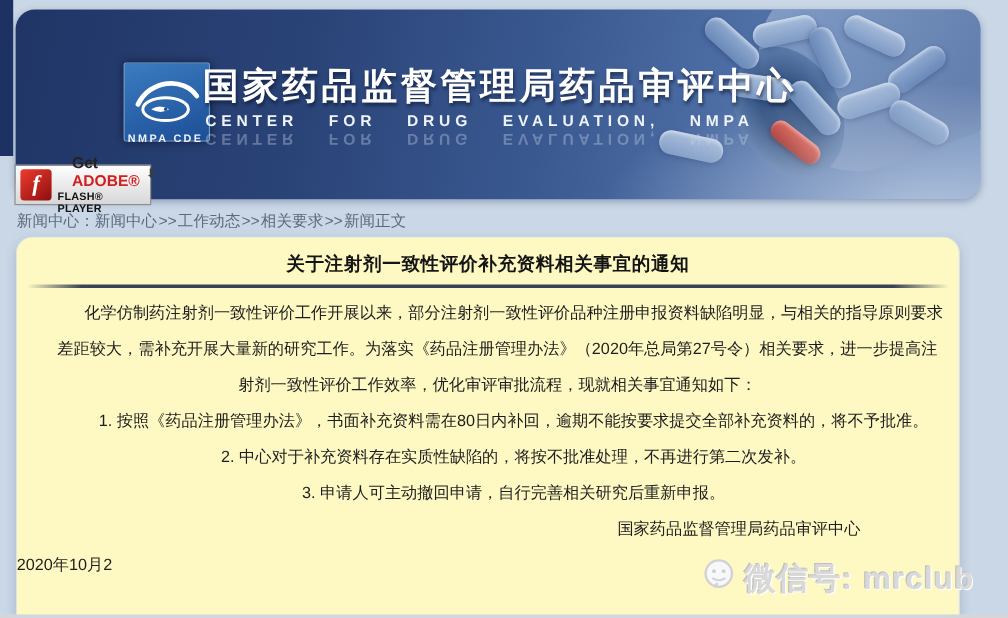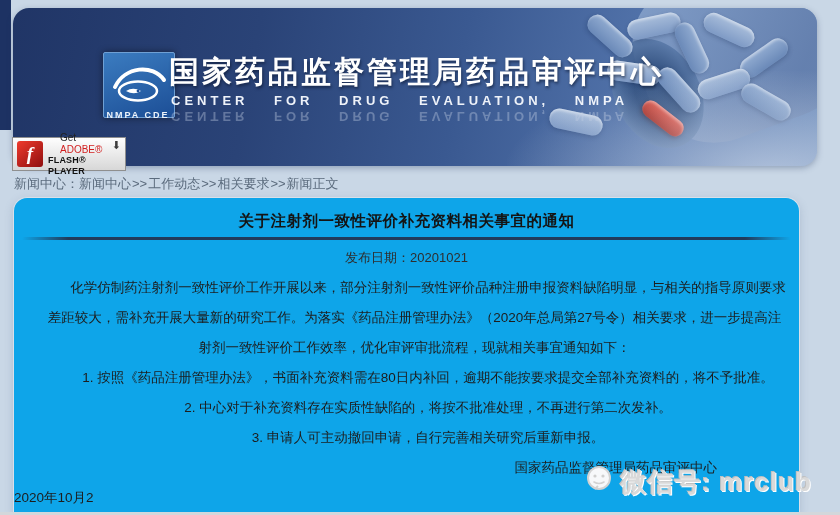--- a/index.html
+++ b/index.html
@@ -58,31 +58,31 @@
   .flash-notice .zh { color:#7a2420; }
   .flash-notice .latin { color:#99a3b2; }
   .flash-btn { position:absolute; left:12px; top:137px; width:114px; height:34px; z-index:6;
     background:linear-gradient(#fefefe,#d7d7d7); border:1px solid #8f8f8f;
     display:flex; align-items:center; gap:5px; padding:2px 4px; box-sizing:border-box; cursor:pointer; }
   .flash-logo { width:26px; height:26px; border-radius:3px; flex:0 0 26px;
     background:linear-gradient(140deg,#ef3b2d,#8f0e0e); color:#fff;
     font-family:"Liberation Serif", serif; font-style:italic; font-weight:bold; font-size:19px;
     display:flex; align-items:center; justify-content:center; }
   .flash-text { display:flex; flex-direction:column; line-height:1.15; }
-  .flash-text .l1 { font-size:10px; font-weight:normal; color:#222;padding-left:12px; }
+  .flash-text .l1 { font-size:13px; font-weight:bold; color:#222;padding-left:12px; }
   .flash-text .l1 .brand { color:#d21f1f; }
   .flash-text .l2 { font-size:9px; font-weight:bold; color:#111; letter-spacing:.2px; }
   .dl-arrow { margin-left:auto; align-self:flex-start; font-size:11px; color:#3d3d3d; line-height:1; }
   
   .breadcrumb { position:absolute; left:14px; top:175px; font-size:13px; color:#5b6b7d; white-space:nowrap; }
   .breadcrumb .crumb { cursor:pointer; }
   .breadcrumb .sep { margin:0 1px; }
   
   .panel { position:absolute; left:13px; top:197px; width:787px; height:318px; box-sizing:border-box;
-    background:#0ea5e9; border:1px solid #d9e0ea; border-bottom:none; border-radius:14px 14px 0 0;
+    background:#fef9c3; border:1px solid #d9e0ea; border-bottom:none; border-radius:14px 14px 0 0;
     box-shadow:0 3px 8px rgba(110,130,160,.3); }
   .article-title { margin:14px 10px 0; text-align:center; font-size:15.5px; font-weight:bold;
     color:#141414; letter-spacing:.5px; line-height:18px; }
   .title-rule { margin:7px 8px 0; height:3px; border-radius:2px;
     background:linear-gradient(to right, rgba(35,47,75,0), rgba(35,47,75,.9) 6%, rgba(35,47,75,.9) 94%, rgba(35,47,75,0)); }
   .publish-line { margin-top:9px; text-align:center; font-size:13px; color:#2e2e2e; }
   .article-body { margin-top:6px; padding:0 12px 0 28px; font-size:13.5px; color:#1d1d1d; line-height:30px;text-align:center; }
   .article-body p { margin:0; text-indent:2em; }
   .signature { text-align:right; padding-right:82px; font-size:13.5px; color:#1d1d1d; line-height:30px; }
   .date-line { text-align:left; padding-right:155px; font-size:13.5px; color:#1d1d1d; line-height:30px; }
@@ -144,23 +144,20 @@
     <span class="dl-arrow">⬇</span>
   </div>
 
   <div class="breadcrumb">
     <span>新闻中心：</span><span class="crumb">新闻中心</span><span class="sep">&gt;&gt;</span><span class="crumb">工作动态</span><span class="sep">&gt;&gt;</span><span class="crumb">相关要求</span><span class="sep">&gt;&gt;</span><span class="crumb">新闻正文</span>
   </div>
 
   <div class="panel">
     <div class="article-title">关于注射剂一致性评价补充资料相关事宜的通知</div>
     <div class="title-rule"></div>
-    <div class="publish-line">
-      <span>发布日期：</span><span>20201021</span>
-    </div>
     <div class="article-body">
       <p>化学仿制药注射剂一致性评价工作开展以来，部分注射剂一致性评价品种注册申报资料缺陷明显，与相关的指导原则要求差距较大，需补充开展大量新的研究工作。为落实《药品注册管理办法》（2020年总局第27号令）相关要求，进一步提高注射剂一致性评价工作效率，优化审评审批流程，现就相关事宜通知如下：</p>
       <p>1. 按照《药品注册管理办法》，书面补充资料需在80日内补回，逾期不能按要求提交全部补充资料的，将不予批准。</p>
       <p>2. 中心对于补充资料存在实质性缺陷的，将按不批准处理，不再进行第二次发补。</p>
       <p>3. 申请人可主动撤回申请，自行完善相关研究后重新申报。</p>
     </div>
     <div class="signature">国家药品监督管理局药品审评中心</div>
     <div class="date-line">2020年10月2</div>
   </div>
 

